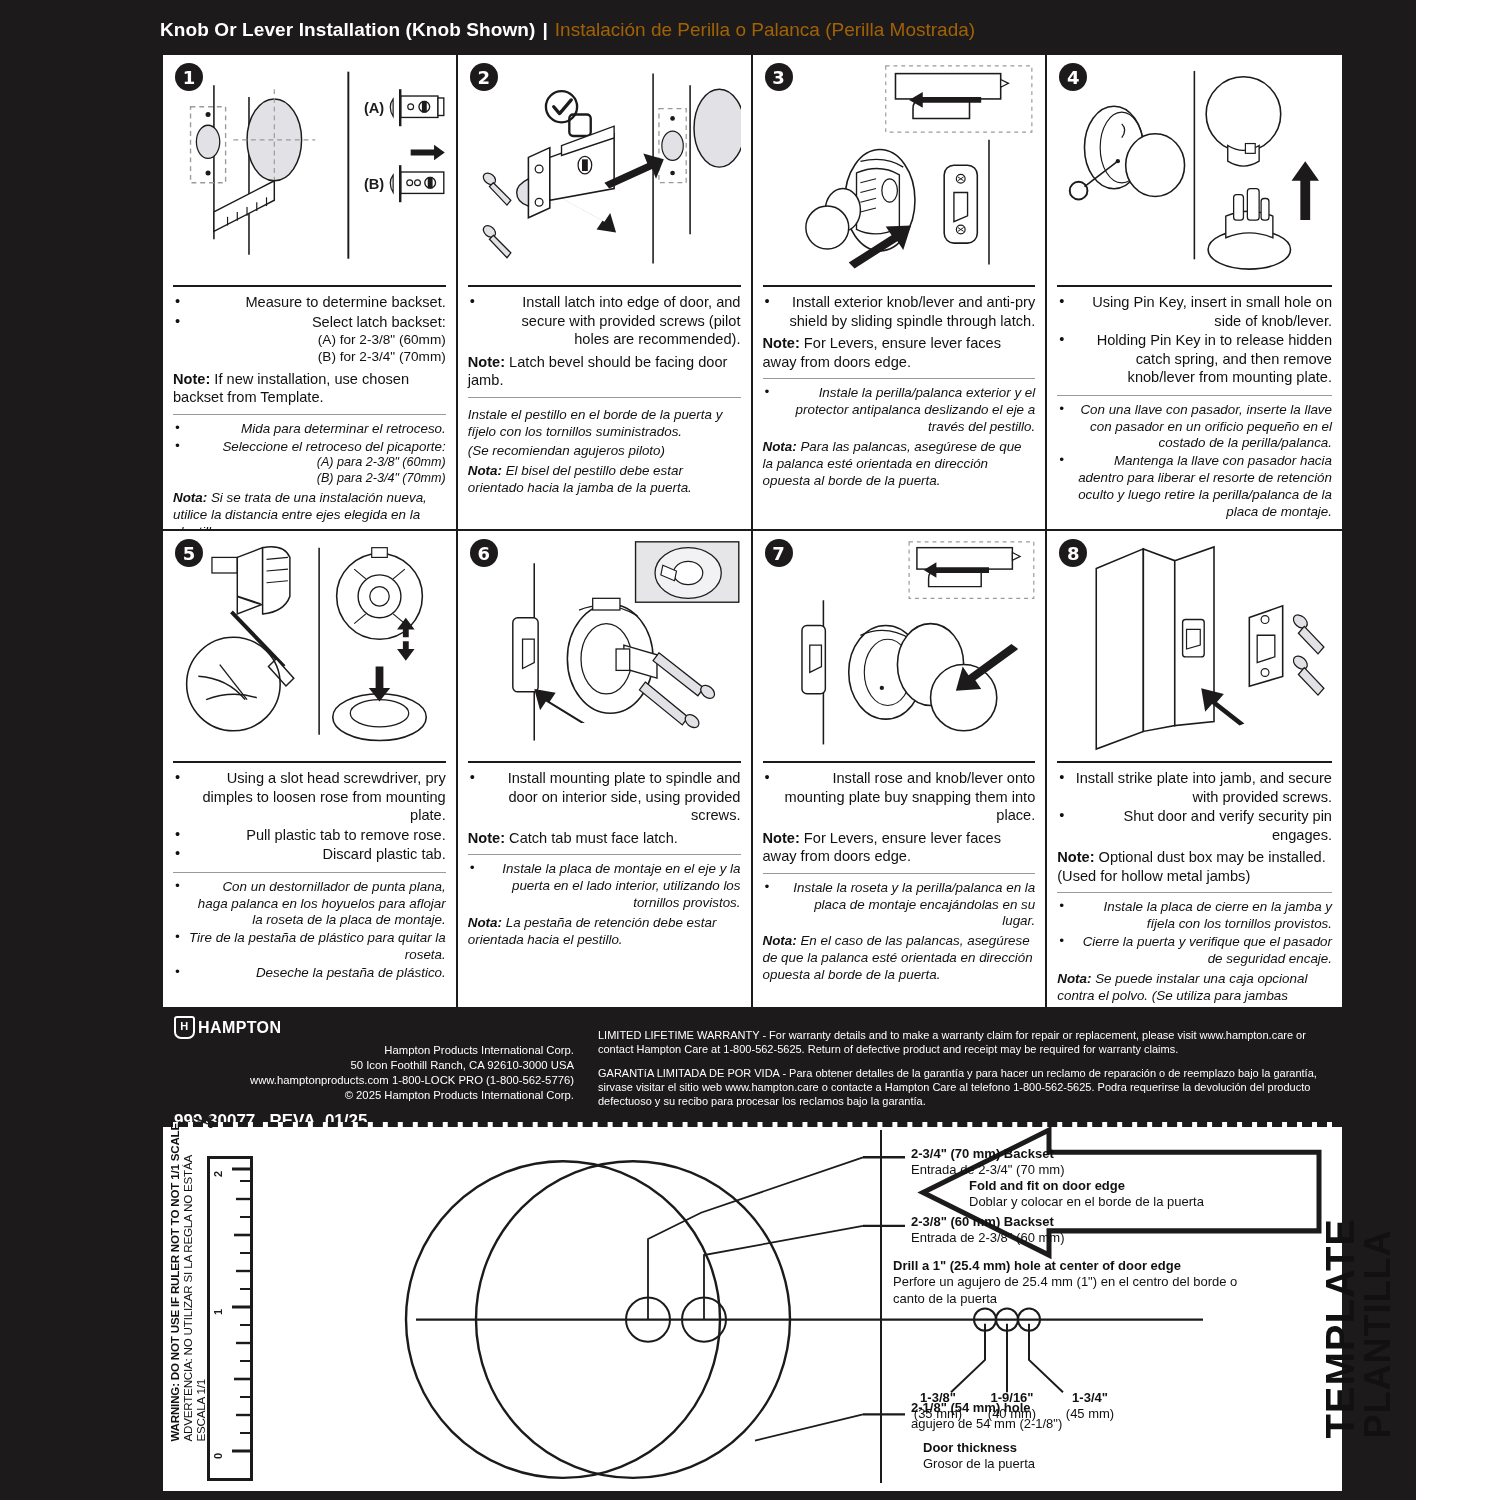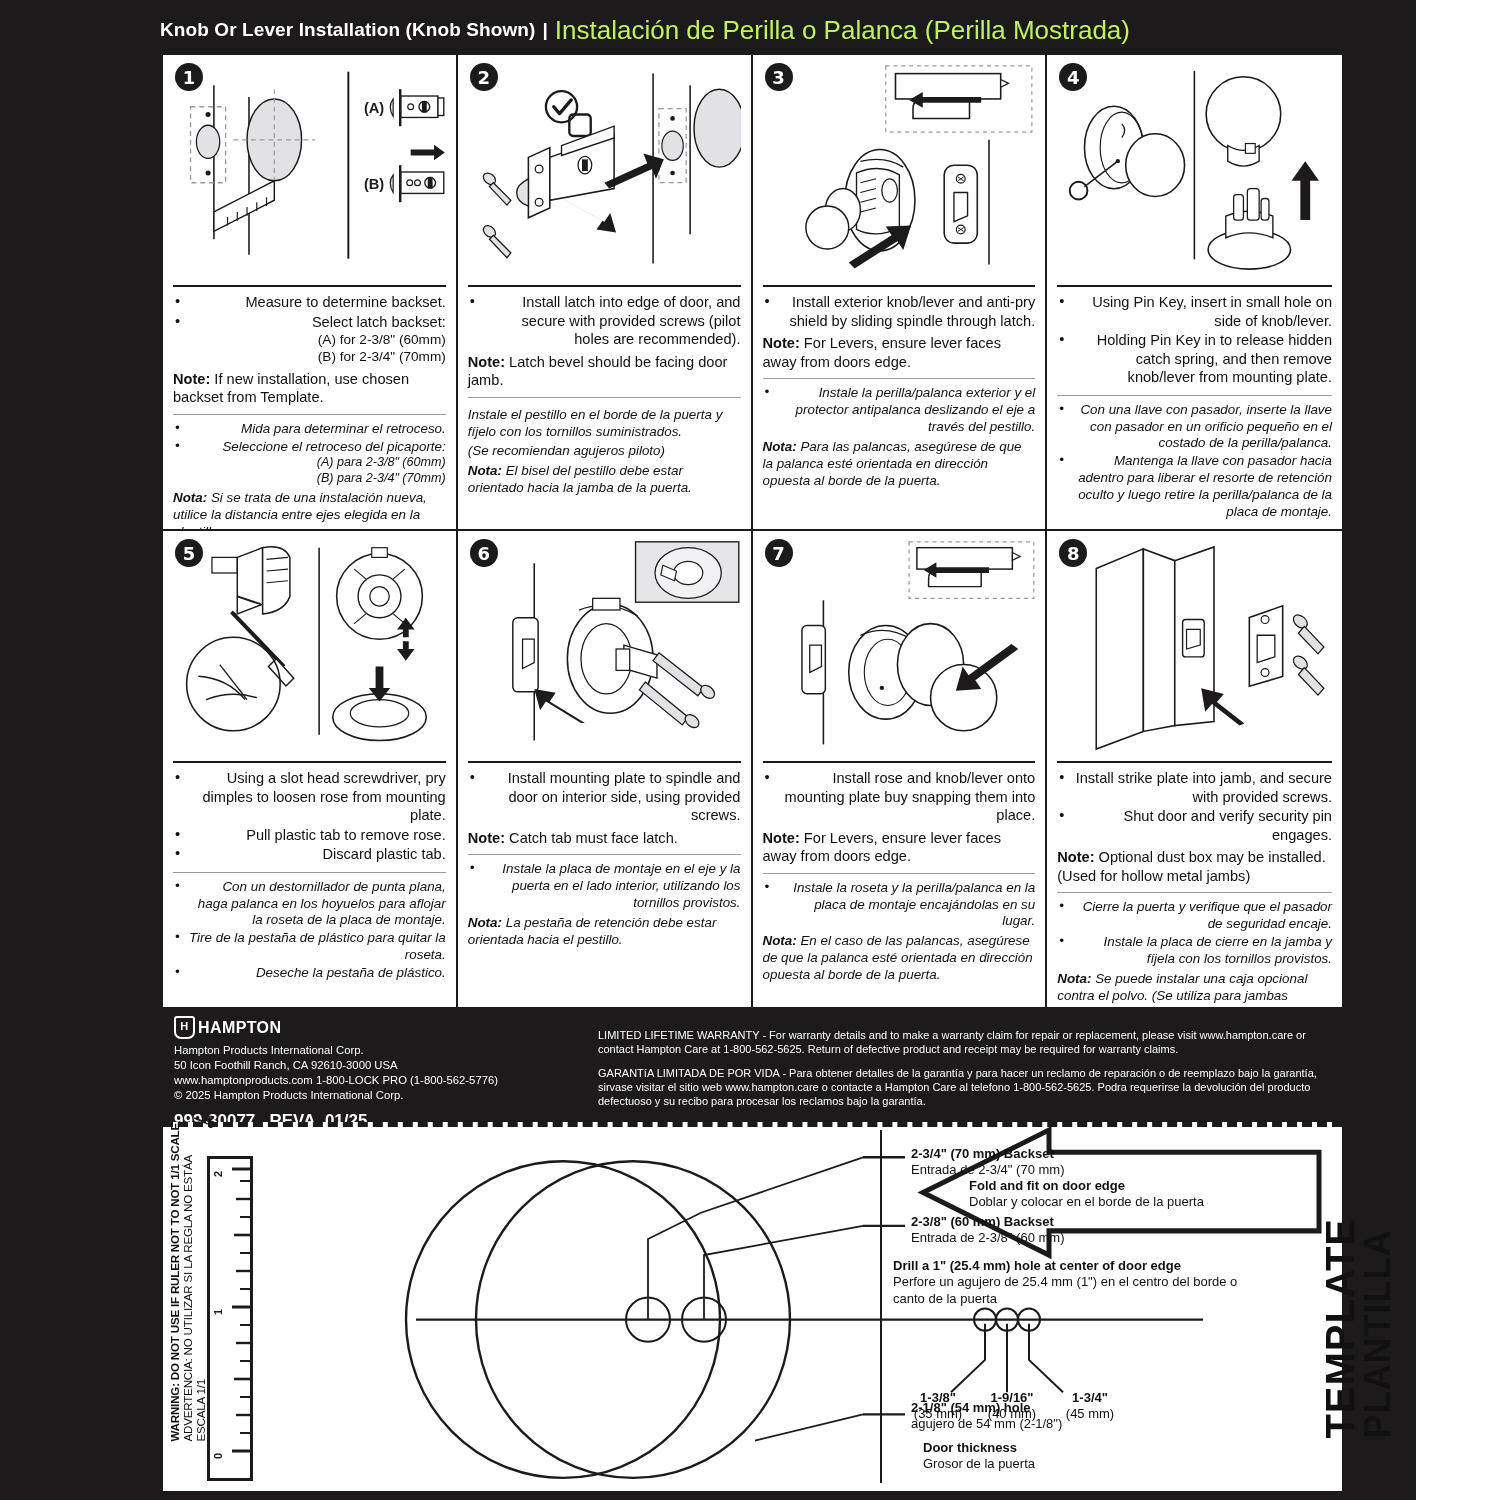--- a/index.html
+++ b/index.html
@@ -3,21 +3,21 @@
 <meta charset="utf-8">
 <style>
   html,body{margin:0;padding:0;background:#fff;}
   body{width:1500px;height:1500px;font-family:"Liberation Sans",sans-serif;color:#111;}
   .page{position:relative;width:1416px;height:1500px;background:#1c1a1a;box-sizing:border-box;padding:0;}
 
   
   .header{position:absolute;left:160px;top:8px;width:1185px;height:44px;display:flex;align-items:center;}
   .header .h-en{font-size:19px;font-weight:bold;color:#fff;letter-spacing:.1px;}
   .header .h-sep{font-size:19px;color:#fff;margin:0 7px;font-weight:bold;}
-  .header .h-es{font-size:26px;color:#bef264;}
+  .header .h-es{font-size:19px;color:#a16207;}
 
   
   .grid{position:absolute;left:160px;top:52px;width:1185px;height:958px;background:#fff;border:3px solid #1c1a1a;box-sizing:border-box;display:grid;grid-template-columns:1fr 1fr 1fr 1fr;grid-template-rows:1fr 1fr;}
   .cell{position:relative;border-right:2px solid #1c1a1a;border-bottom:2px solid #1c1a1a;box-sizing:border-box;padding:6px 10px 4px 10px;display:flex;flex-direction:column;overflow:hidden;}
   .cell:nth-child(4n){border-right:none;}
   .cell:nth-child(n+5){border-bottom:none;}
 
   .badge{position:absolute;left:12px;top:8px;width:28px;height:28px;border-radius:50%;background:#1c1a1a;color:#fff;font-size:18px;font-weight:bold;display:flex;align-items:center;justify-content:center;font-family:"DejaVu Sans",sans-serif;z-index:5;}
 
   .art{position:relative;height:222px;flex:0 0 222px;}
@@ -36,21 +36,21 @@
   .es li{padding-left:16px;}
   .es .sub{padding-left:38px;font-size:12.6px;}
   .es p{margin:3px 0 0 0;}
   .p0{margin:0;}
 
   
   .footer{position:absolute;left:160px;top:1010px;width:1185px;height:105px;background:#1c1a1a;color:#fff;box-sizing:border-box;padding:6px 12px 0 14px;display:flex;}
   .foot-left{width:400px;}
   .logo{display:flex;align-items:center;gap:3px;font-size:16px;font-weight:bold;letter-spacing:.4px;}
   .logo .shield{display:inline-block;width:17px;height:19px;border:2px solid #fff;border-radius:3px 3px 7px 7px;font-size:11px;line-height:16px;text-align:center;font-weight:bold;}
-  .addr{font-size:11.3px;line-height:1.33;margin-top:4px;}
+  .addr{font-size:11.3px;line-height:1.33;margin-top:4px;text-align:right;}
   .partno{font-size:17px;font-weight:bold;margin-top:8px;text-decoration:underline;}
   .foot-right{flex:1;padding-left:24px;padding-top:12px;}
   .warr{font-size:11px;line-height:1.3;margin:0 0 9px 0;}
 
   
   .template{position:absolute;left:160px;top:1122px;width:1185px;height:372px;background:#fff;border:3px solid #1c1a1a;border-top:none;box-sizing:border-box;}
   .cutline{position:absolute;left:0;top:0;width:100%;height:0;border-top:5px dashed #1c1a1a;}
   .scissors{position:absolute;left:28px;top:-13px;font-size:28px;line-height:1;color:#1c1a1a;transform:scaleX(-1);}
   .tpl-inner{position:absolute;left:0;top:0;width:100%;height:100%;}
   .tpl-inner svg{position:absolute;left:0;top:0;width:100%;height:100%;}
@@ -480,22 +480,22 @@
       <div class="txt">
         <ul>
           <li>Install strike plate into jamb, and secure with provided screws.</li>
           <li>Shut door and verify security pin engages.</li>
         </ul>
         <div class="note"><b>Note:</b><span> Optional dust box may be installed. (Used for hollow metal jambs)</span></div>
       </div>
       <hr class="hr-thin">
       <div class="txt es">
         <ul>
+          <li>Instale la placa de cierre en la jamba y fíjela con los tornillos provistos.</li>
           <li>Cierre la puerta y verifique que el pasador de seguridad encaje.</li>
-          <li>Instale la placa de cierre en la jamba y fíjela con los tornillos provistos.</li>
         </ul>
         <p class="p0"><b>Nota:</b><span> Se puede instalar una caja opcional contra el polvo. (Se utiliza para jambas metálicas huecas)</span></p>
       </div>
     </div>
 
   </div>
 
   <div class="footer">
     <div class="foot-left">
       <div class="logo">

